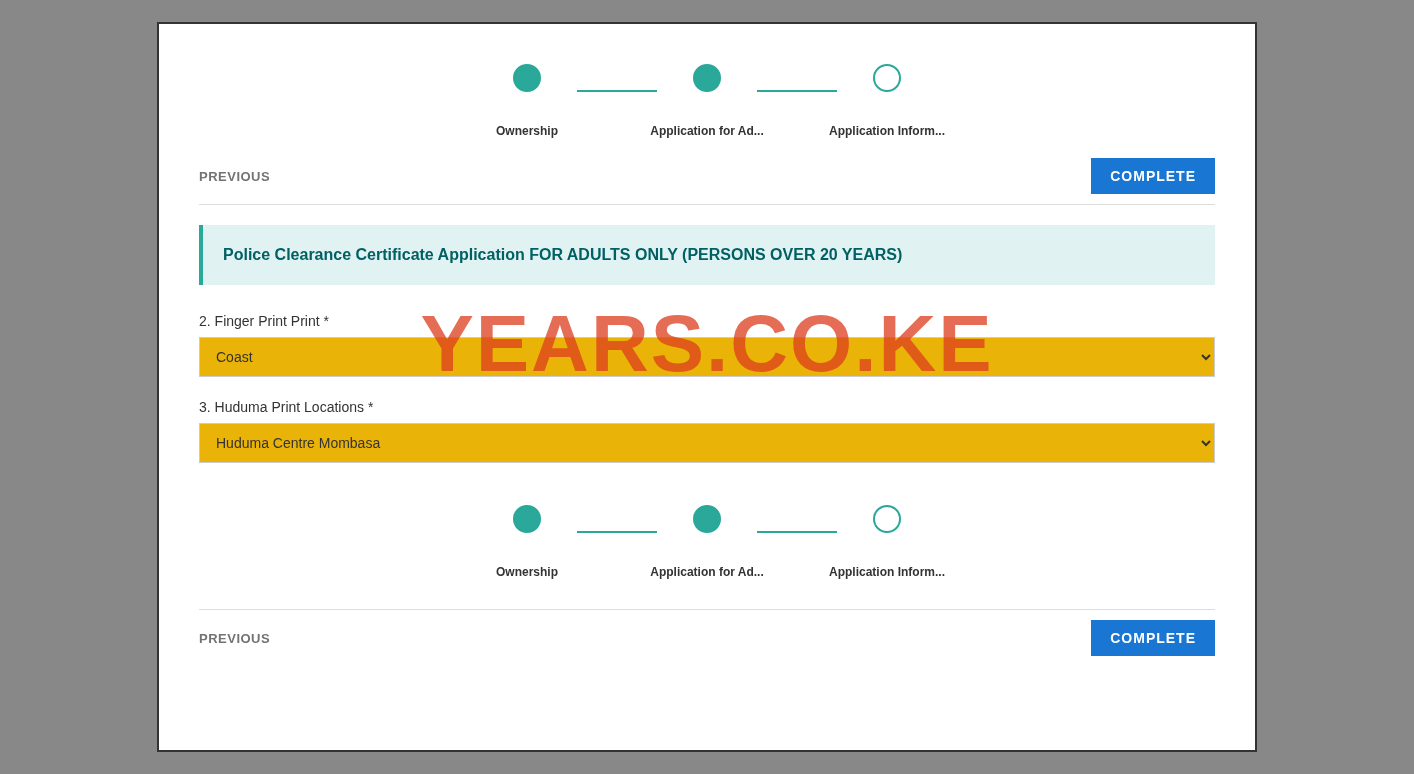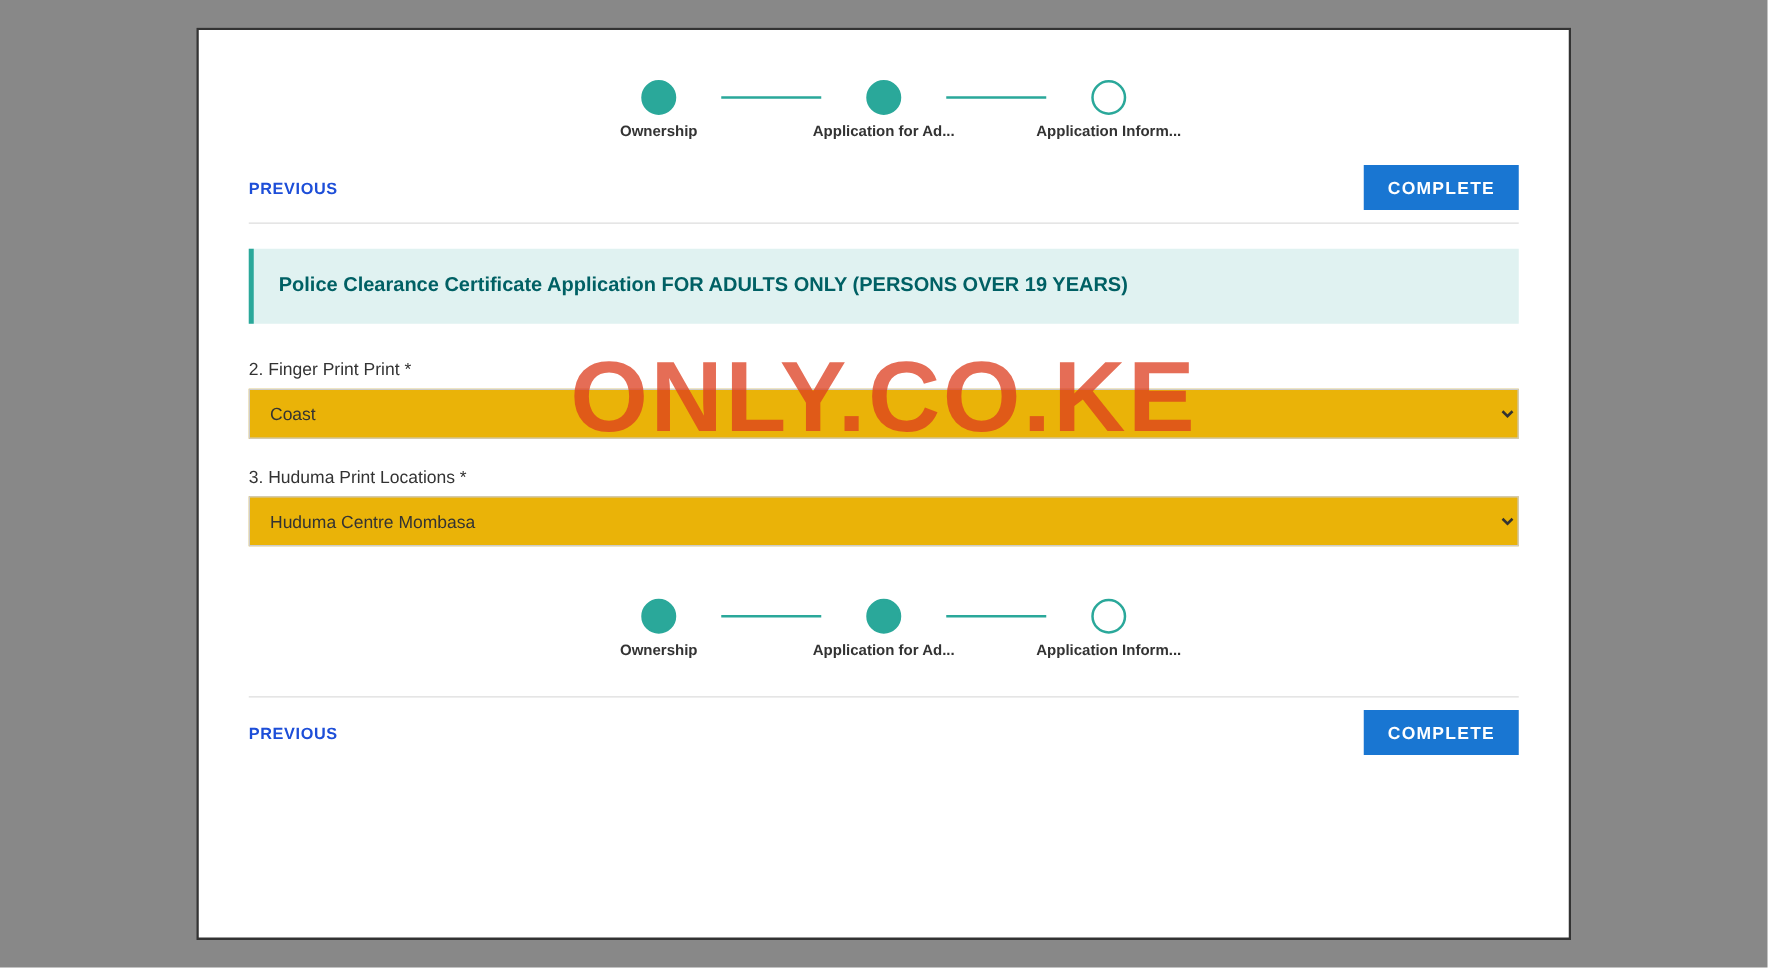--- a/index.html
+++ b/index.html
@@ -29,20 +29,21 @@
       justify-content: center;
       align-items: flex-start;
       padding: 20px 0 10px 0;
       gap: 0;
     }
     .step-item {
       display: flex;
       flex-direction: column;
       align-items: center;
       width: 100px;
+      gap: 26px;
     }
     .step-circle {
       width: 28px;
       height: 28px;
       border-radius: 50%;
       border: 2px solid #2aa89a;
       background: #2aa89a;
       display: flex;
       align-items: center;
       justify-content: center;
@@ -77,21 +78,21 @@
       display: flex;
       justify-content: space-between;
       align-items: center;
       padding: 10px 0 10px 0;
       border-bottom: 1px solid #ddd;
       margin-bottom: 20px;
     }
     .prev-btn {
       background: none;
       border: none;
-      color: #1d4ed8;
+      color: #737373;
       font-size: 13px;
       font-weight: 600;
       cursor: pointer;
       letter-spacing: 0.5px;
       text-transform: uppercase;
     }
     .complete-btn {
       background: #1976d2;
       color: #fff;
       border: none;
@@ -198,23 +199,23 @@
     </div>
 
     <div class="nav-row">
       <button class="prev-btn">PREVIOUS</button>
       <button class="complete-btn">COMPLETE</button>
     </div>
 
 
     <div class="watermark-container">
       <div class="info-box">
-        <p class="info-box-text">Police Clearance Certificate Application FOR ADULTS ONLY (PERSONS OVER 19 YEARS)</p>
-      </div>
-      <div class="watermark">ONLY.CO.KE</div>
+        <p class="info-box-text">Police Clearance Certificate Application FOR ADULTS ONLY (PERSONS OVER 20 YEARS)</p>
+      </div>
+      <div class="watermark">YEARS.CO.KE</div>
 
       <div class="field-group">
         <label class="field-label">
           <span>2.</span>
           <span>Finger Print Print *</span>
         </label>
         <select class="field-select">
           <option>Coast</option>
           <option>Nairobi</option>
           <option>Rift Valley</option>

